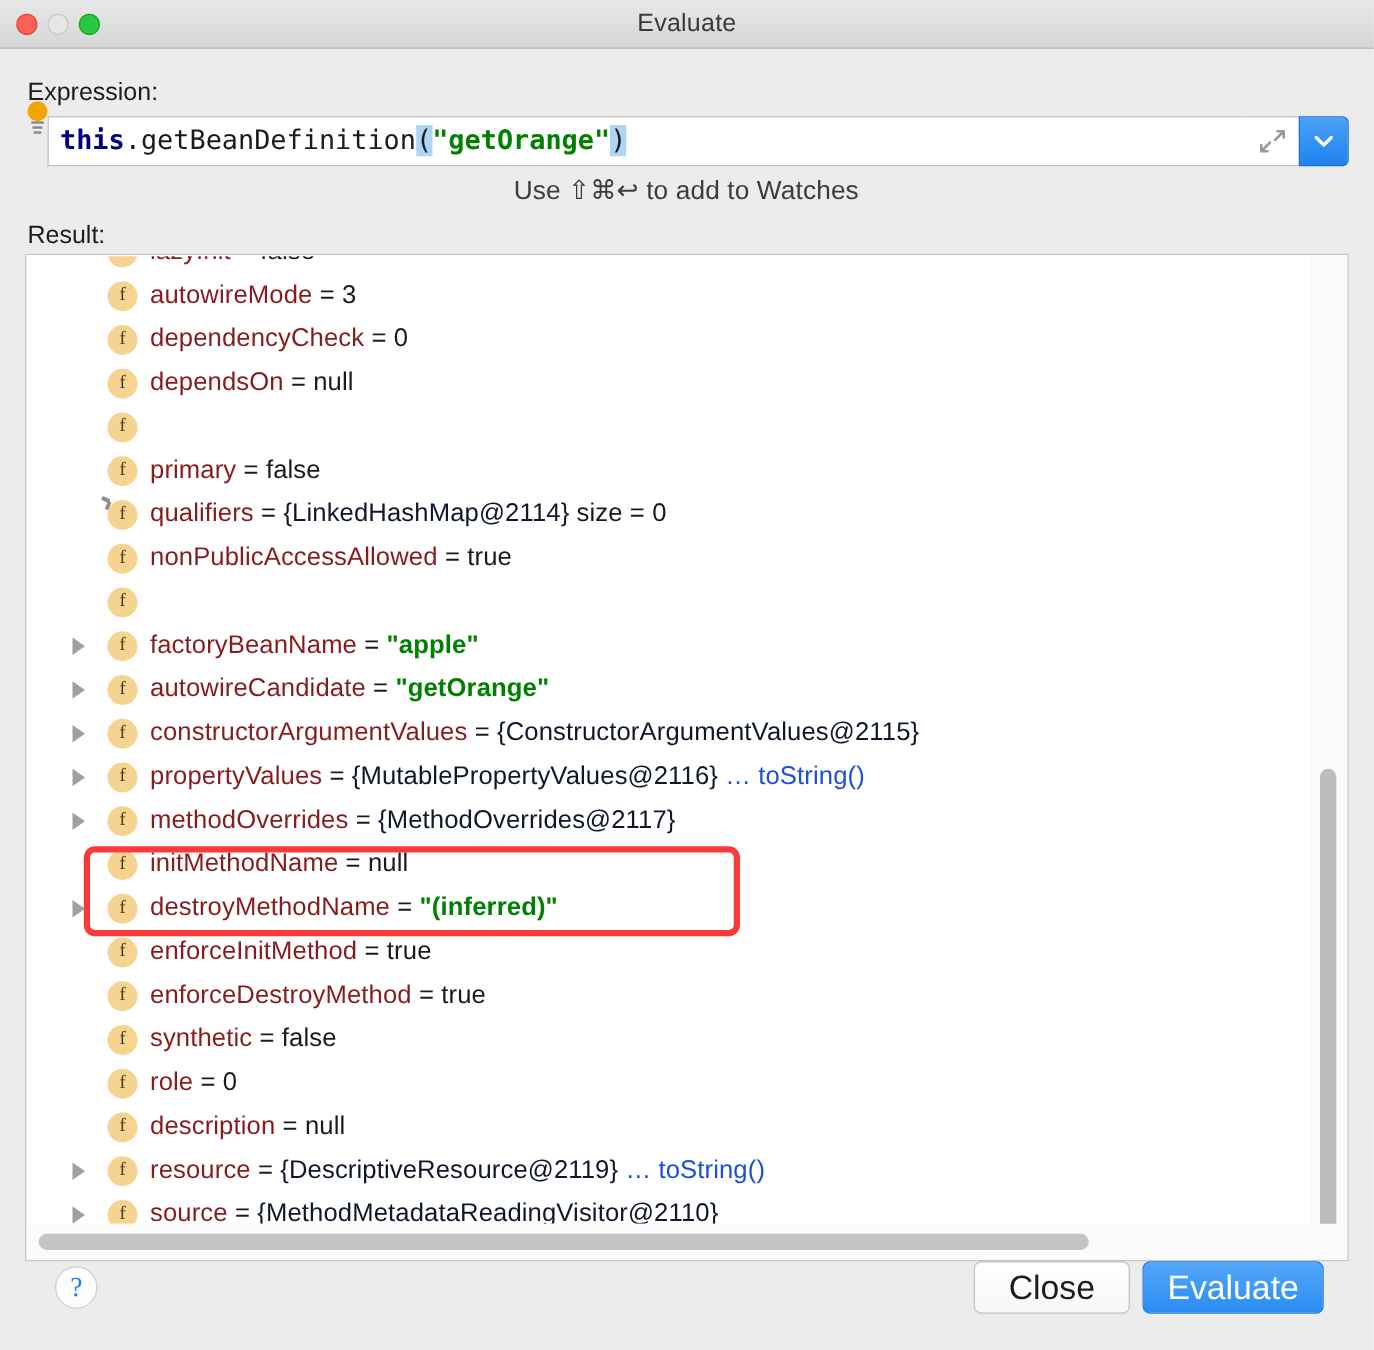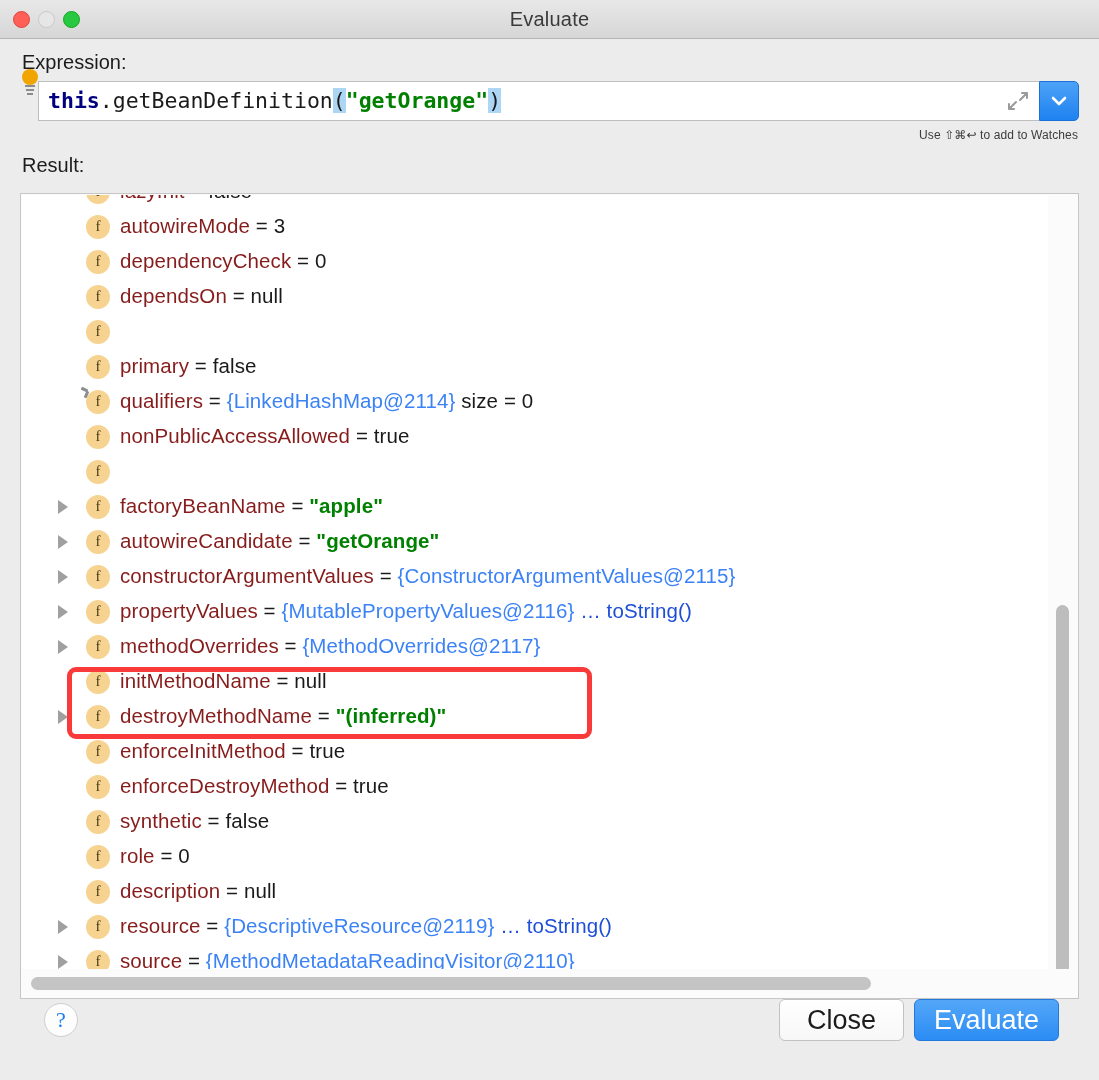--- a/index.html
+++ b/index.html
@@ -66,21 +66,21 @@
     flex: 1 1 auto;
     padding: 0 20px;
     display: flex;
     flex-direction: column;
     position: relative;
   }
 
   .label-expression {
     font-size: 20px;
     color: #1c1c1c;
-    margin-top: 12px;
+    margin-top: 24px;
     margin-bottom: 7px;
     margin-left: 2px;
   }
 
   
   .expr-row {
     position: relative;
     display: flex;
     align-items: stretch;
     height: 40px;
@@ -139,33 +139,33 @@
     border: 1px solid #1871d6;
     border-radius: 0 5px 5px 0;
     display: flex;
     align-items: center;
     justify-content: center;
     box-sizing: border-box;
     cursor: pointer;
   }
 
   .hint {
-    text-align: right;
-    font-size: 12px;
+    text-align: center;
+    font-size: 21px;
     color: #3c3c3c;
     margin-top: 7px;
     margin-right: 1px;
     letter-spacing: 0.1px;
   }
 
   .label-result {
     font-size: 20px;
     color: #1c1c1c;
     margin-top: 12px;
-    margin-bottom: 16px;
+    margin-bottom: 3px;
     margin-left: 2px;
   }
 
   
   .result-panel {
     position: relative;
     flex: 0 0 auto;
     height: 806px;
     background: #fbfbfb;
     border: 1px solid #c6c6c6;
@@ -235,21 +235,21 @@
   .rowtext {
     font-size: 20.5px;
     line-height: 1;
     color: #1a1a1a;
     letter-spacing: 0.1px;
   }
   .fname { color: #871c1c; }
   .eq    { color: #1a1a1a; }
   .vplain{ color: #1a1a1a; }
   .vstr  { color: #008000; font-weight: bold; }
-  .vref  { color: #3b82f6; }
+  .vref  { color: #0f172a; }
   .vlink { color: #1d4ed8; }
 
   
   .redbox {
     position: absolute;
     left: 45px;
     top: 472px;
     width: 525px;
     height: 72px;
     border: 5px solid #f83a3a;

